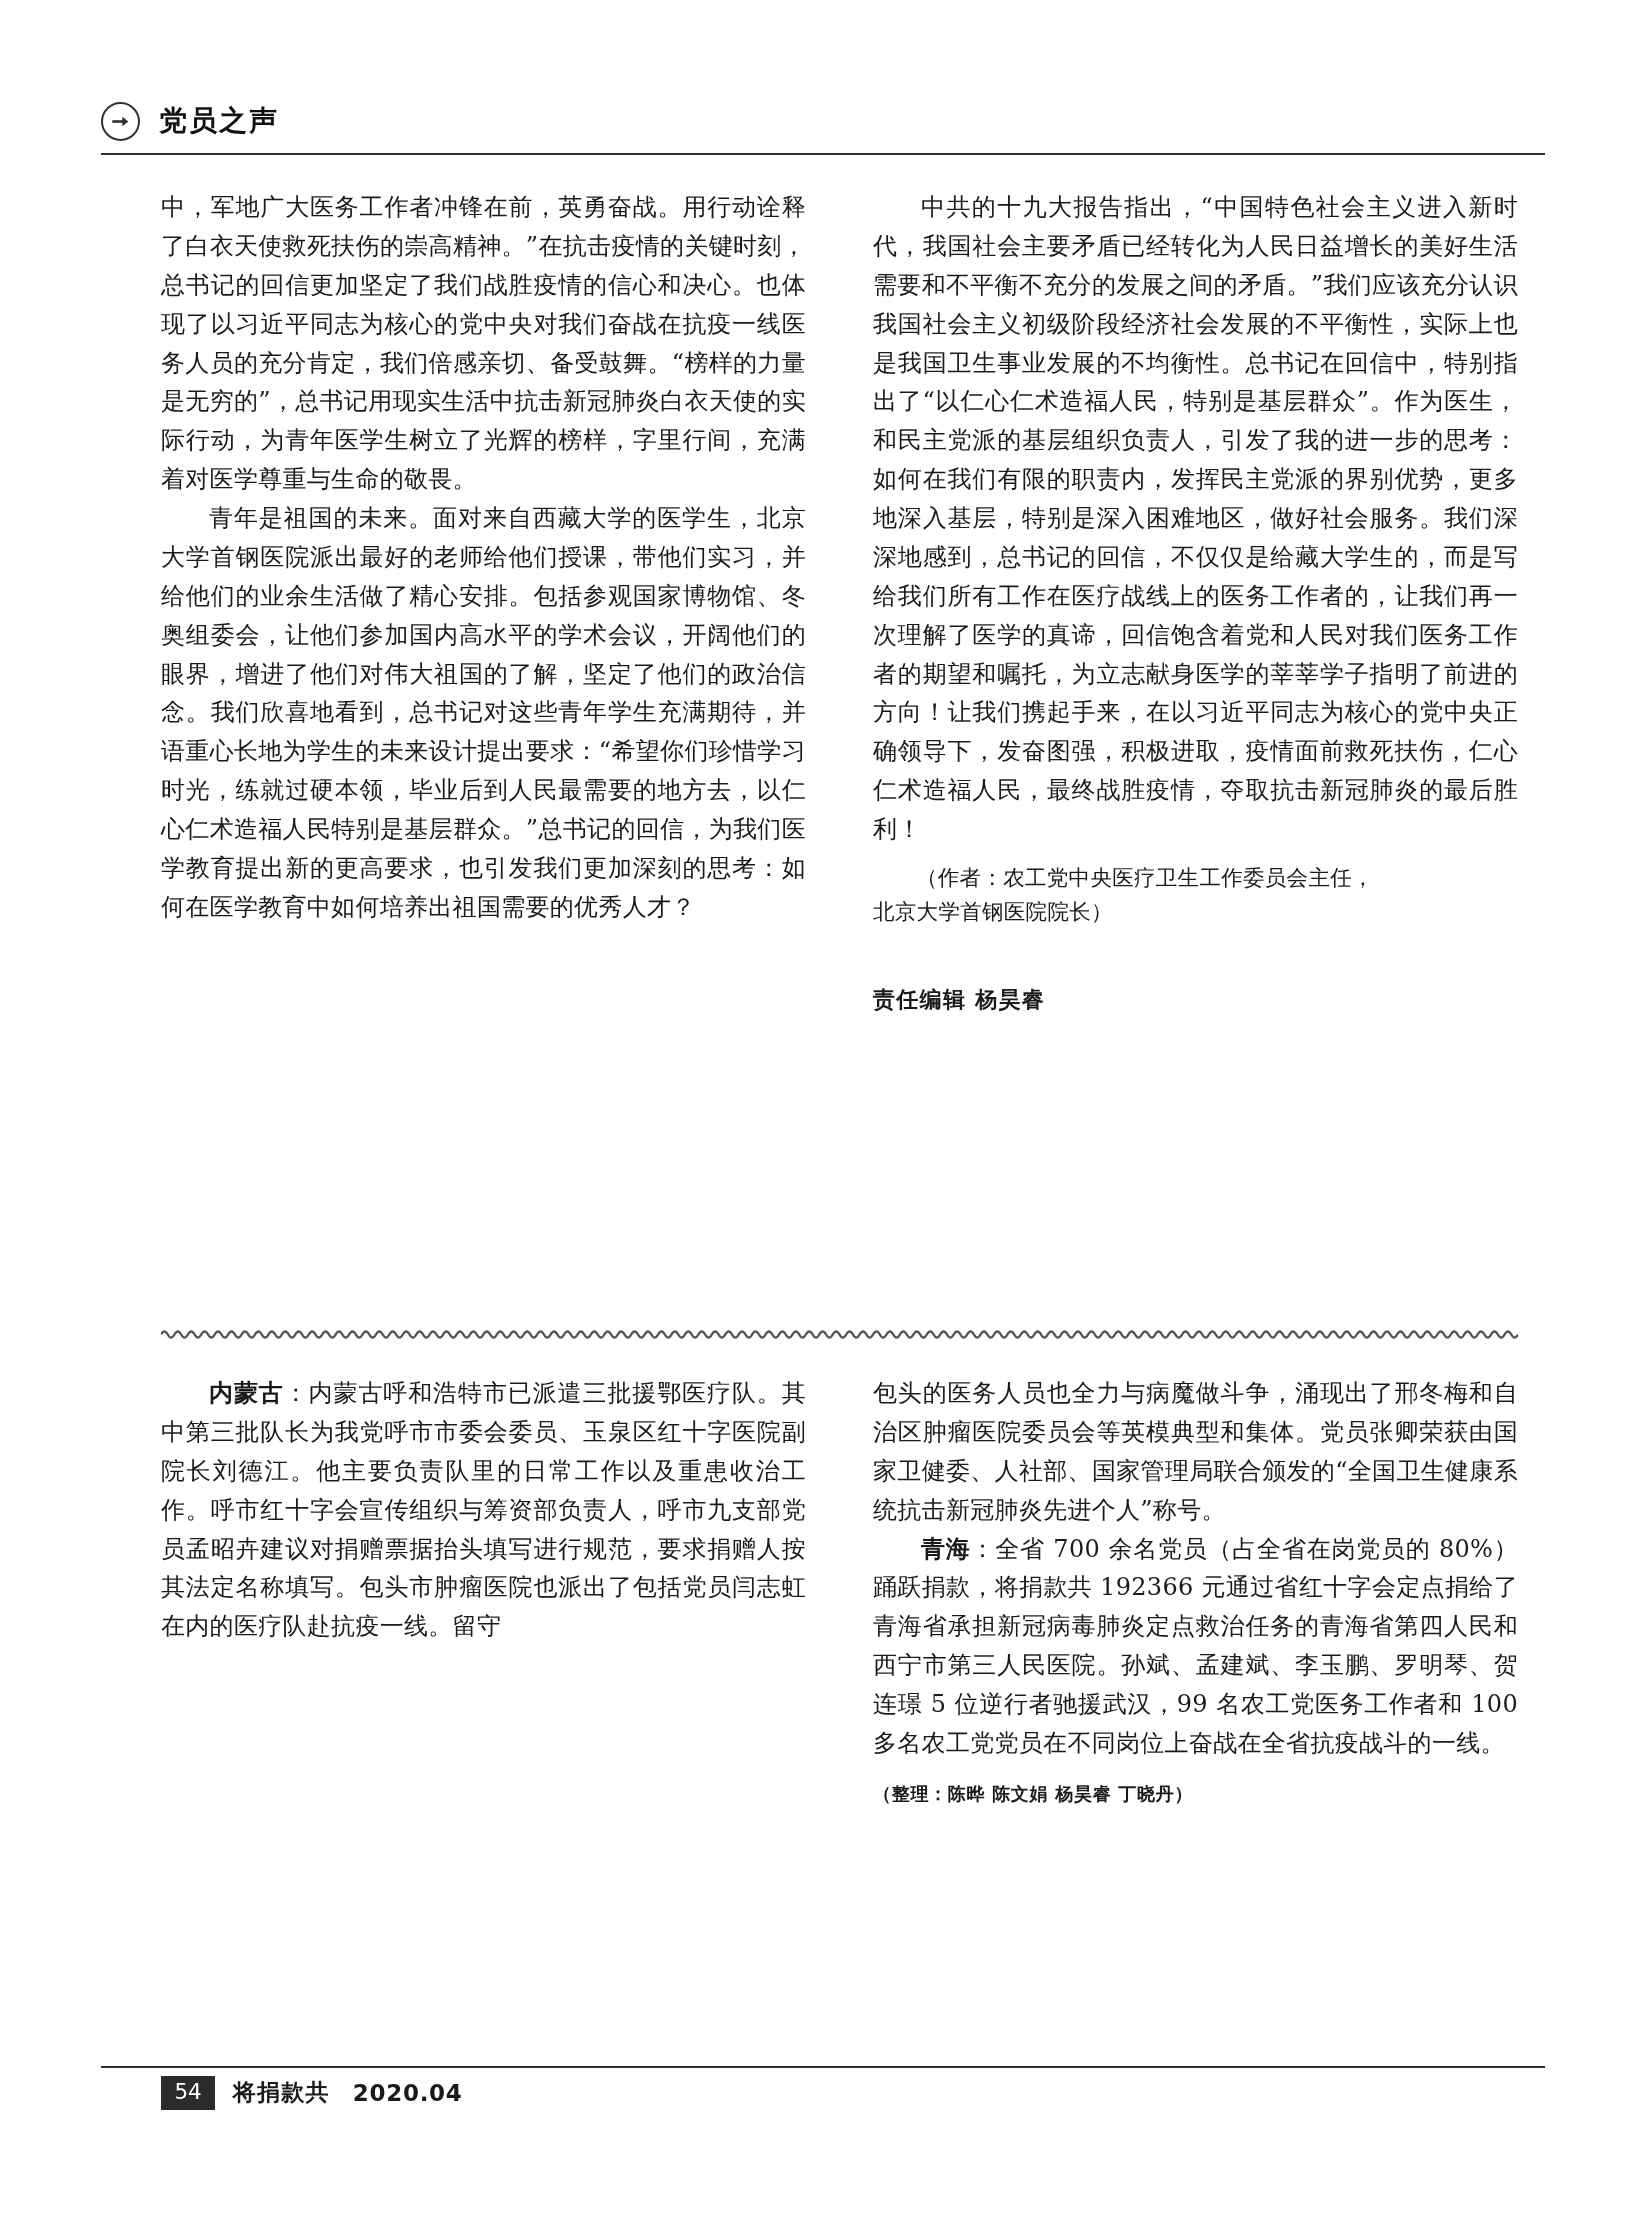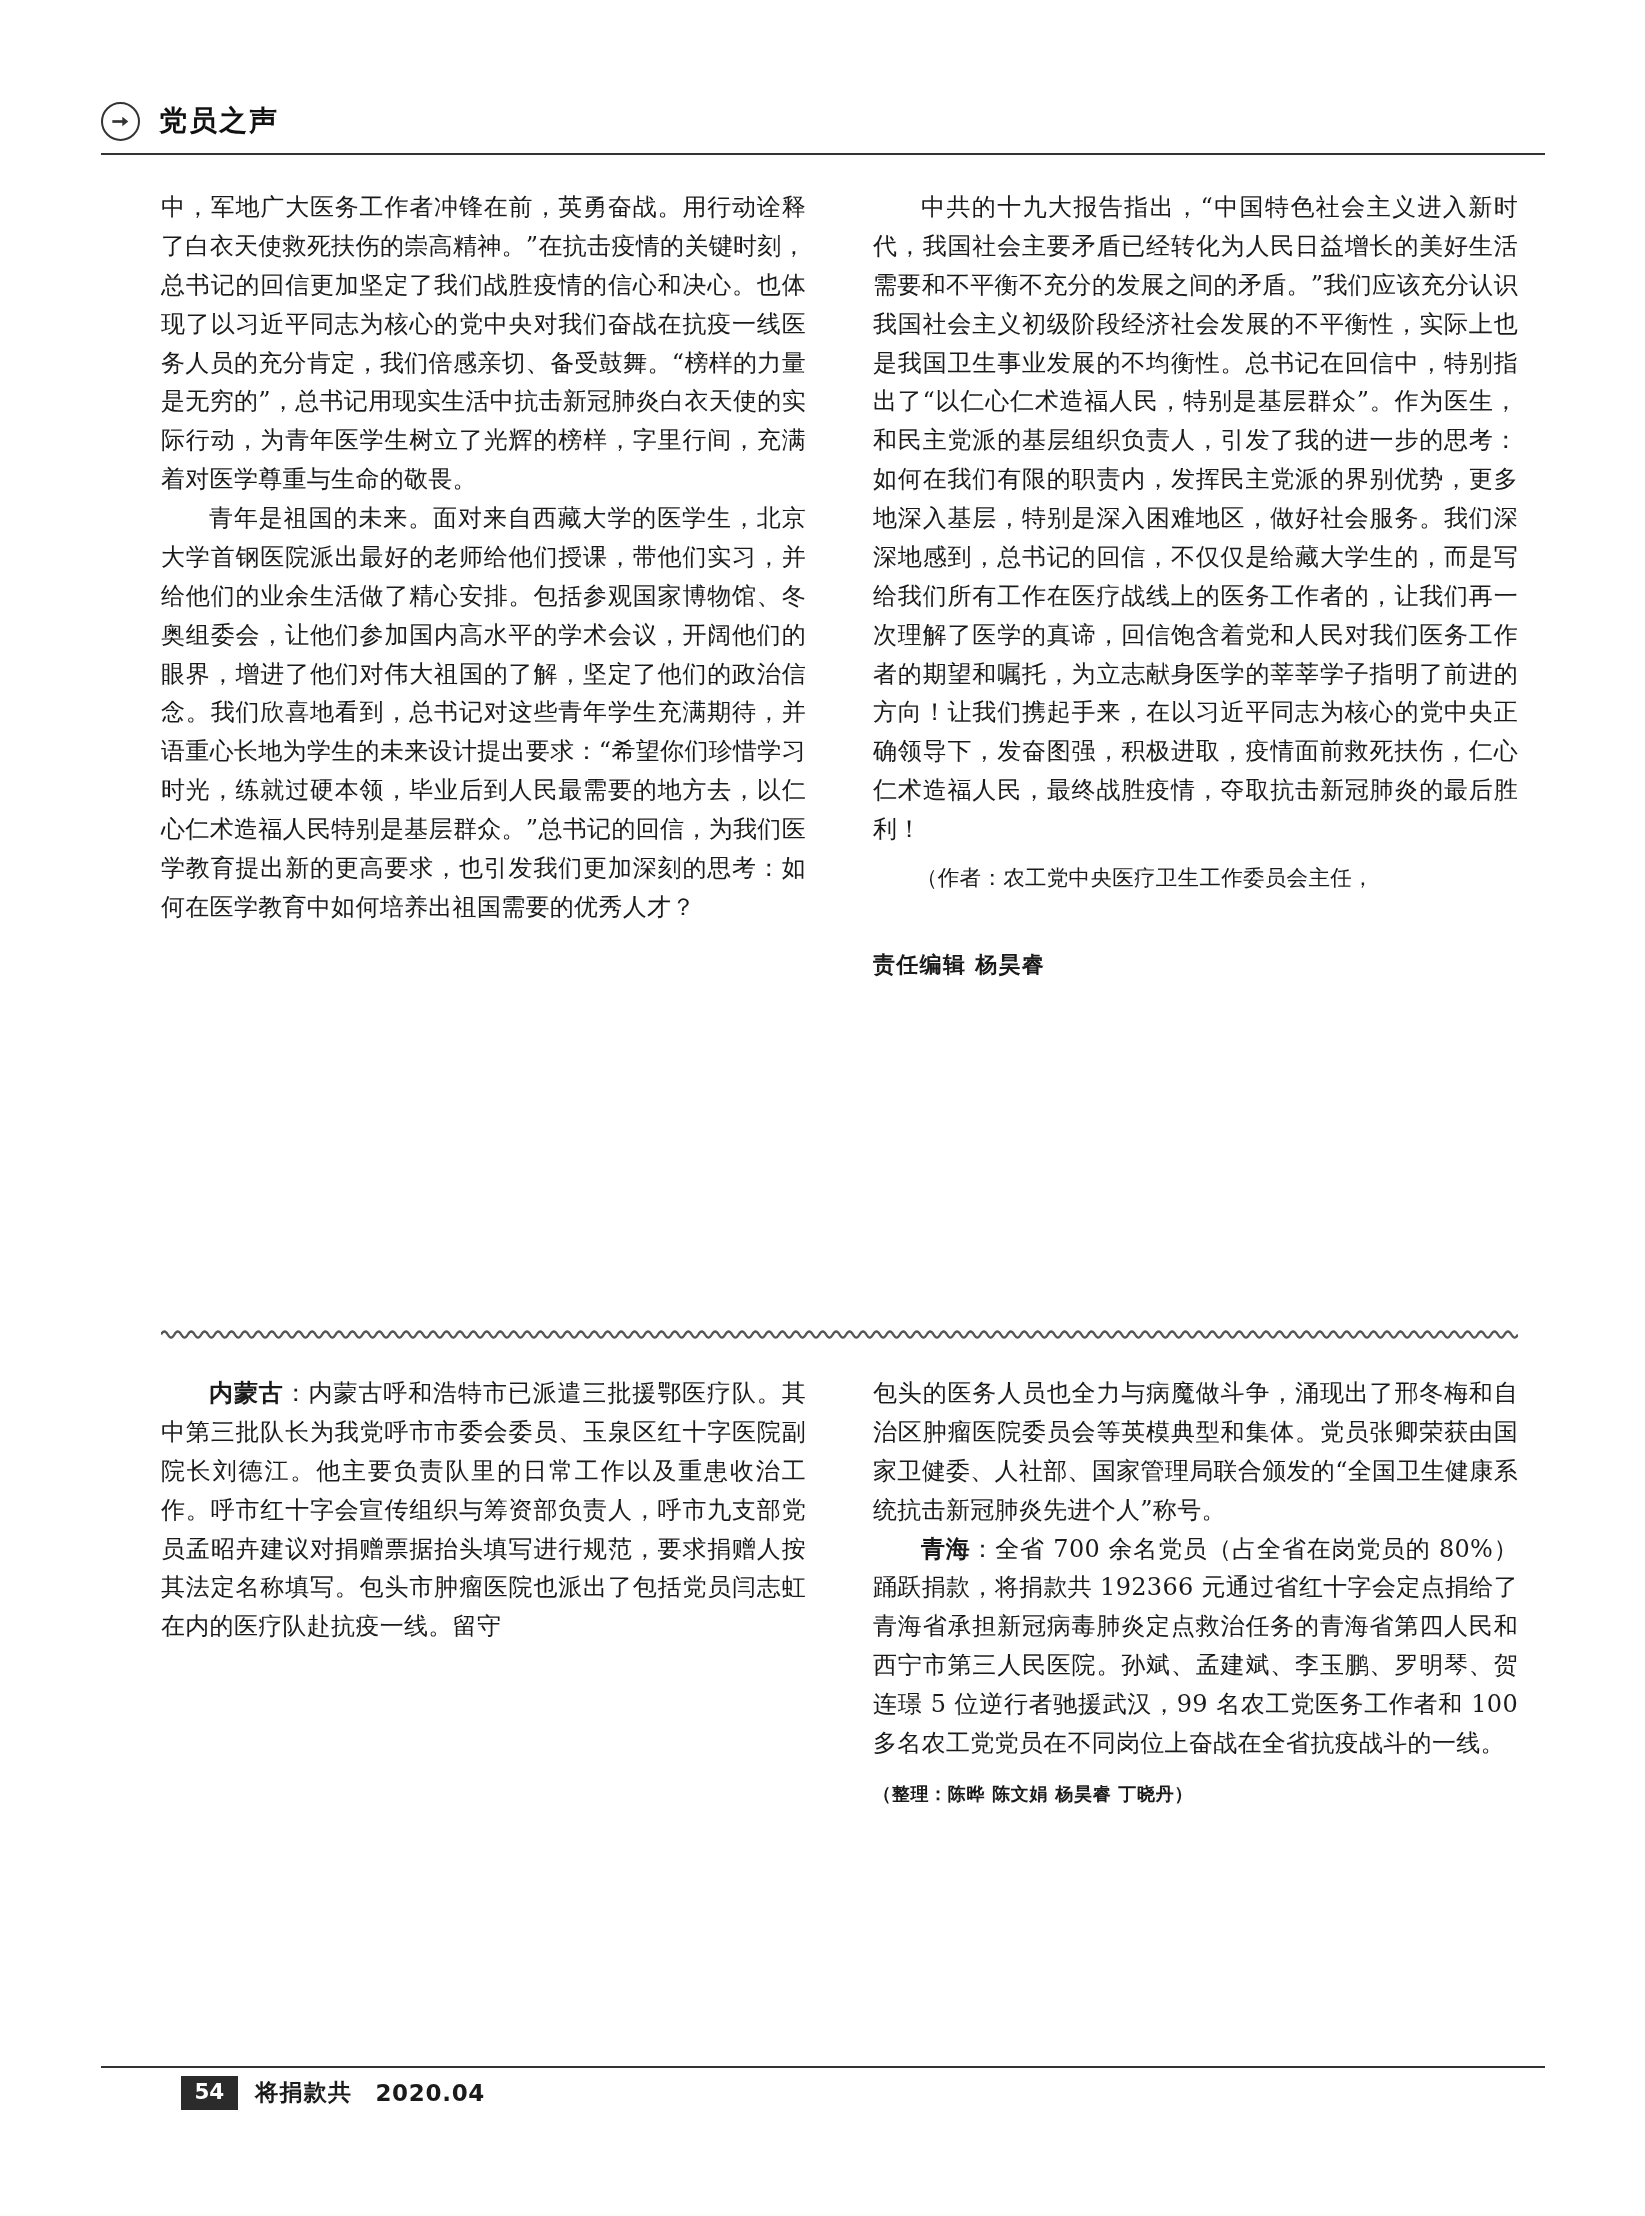--- a/index.html
+++ b/index.html
@@ -140,24 +140,23 @@
     left: 161px;
     top: 2076px;
     display: flex;
     align-items: center;
     font-family: "DejaVu Sans", "Liberation Sans", sans-serif;
   }
   .page-num-box {
     background: #2b2b2b;
     color: #fff;
     font-size: 21.5px;
-    font-weight: bold;
+    font-weight: normal;
     padding: 5.4px 13.4px 6.7px 13.4px;
     line-height: 1;
-    margin-left: 20px;
   }
   .footer-mag {
     margin-left: 17.5px;
     font-size: 23px;
     font-weight: bold;
     letter-spacing: 1.3px;
   }
   .footer-date {
     margin-left: 23px;
     font-size: 23px;
@@ -183,20 +182,21 @@
 
   <div class="col" id="top-left">
     <p>中，军地广大医务工作者冲锋在前，英勇奋战。用行动诠释了白衣天使救死扶伤的崇高精神。”在抗击疫情的关键时刻，总书记的回信更加坚定了我们战胜疫情的信心和决心。也体现了以习近平同志为核心的党中央对我们奋战在抗疫一线医务人员的充分肯定，我们倍感亲切、备受鼓舞。“榜样的力量是无穷的”，总书记用现实生活中抗击新冠肺炎白衣天使的实际行动，为青年医学生树立了光辉的榜样，字里行间，充满着对医学尊重与生命的敬畏。</p>
     <p class="indent">青年是祖国的未来。面对来自西藏大学的医学生，北京大学首钢医院派出最好的老师给他们授课，带他们实习，并给他们的业余生活做了精心安排。包括参观国家博物馆、冬奥组委会，让他们参加国内高水平的学术会议，开阔他们的眼界，增进了他们对伟大祖国的了解，坚定了他们的政治信念。我们欣喜地看到，总书记对这些青年学生充满期待，并语重心长地为学生的未来设计提出要求：“希望你们珍惜学习时光，练就过硬本领，毕业后到人民最需要的地方去，以仁心仁术造福人民特别是基层群众。”总书记的回信，为我们医学教育提出新的更高要求，也引发我们更加深刻的思考：如何在医学教育中如何培养出祖国需要的优秀人才？</p>
   </div>
 
   <div class="col" id="top-right">
     <p class="indent">中共的十九大报告指出，“中国特色社会主义进入新时代，我国社会主要矛盾已经转化为人民日益增长的美好生活需要和不平衡不充分的发展之间的矛盾。”我们应该充分认识我国社会主义初级阶段经济社会发展的不平衡性，实际上也是我国卫生事业发展的不均衡性。总书记在回信中，特别指出了“以仁心仁术造福人民，特别是基层群众”。作为医生，和民主党派的基层组织负责人，引发了我的进一步的思考：如何在我们有限的职责内，发挥民主党派的界别优势，更多地深入基层，特别是深入困难地区，做好社会服务。我们深深地感到，总书记的回信，不仅仅是给藏大学生的，而是写给我们所有工作在医疗战线上的医务工作者的，让我们再一次理解了医学的真谛，回信饱含着党和人民对我们医务工作者的期望和嘱托，为立志献身医学的莘莘学子指明了前进的方向！让我们携起手来，在以习近平同志为核心的党中央正确领导下，发奋图强，积极进取，疫情面前救死扶伤，仁心仁术造福人民，最终战胜疫情，夺取抗击新冠肺炎的最后胜利！</p>
     <div class="author-note">
       <span>（作者：农工党中央医疗卫生工作委员会主任，</span>
+      <span class="cont">北京大学首钢医院院长）</span>
     </div>
     <div class="editor-line">责任编辑  杨昊睿</div>
   </div>
 
   <div class="divider">
     <svg width="1357" height="15" viewBox="0 0 2020 22" preserveAspectRatio="none" aria-hidden="true">
       <path d="M0 11 Q 5 2 10 11 T 20 11 T 30 11 T 40 11 T 50 11 T 60 11 T 70 11 T 80 11 T 90 11 T 100 11 T 110 11 T 120 11 T 130 11 T 140 11 T 150 11 T 160 11 T 170 11 T 180 11 T 190 11 T 200 11 T 210 11 T 220 11 T 230 11 T 240 11 T 250 11 T 260 11 T 270 11 T 280 11 T 290 11 T 300 11 T 310 11 T 320 11 T 330 11 T 340 11 T 350 11 T 360 11 T 370 11 T 380 11 T 390 11 T 400 11 T 410 11 T 420 11 T 430 11 T 440 11 T 450 11 T 460 11 T 470 11 T 480 11 T 490 11 T 500 11 T 510 11 T 520 11 T 530 11 T 540 11 T 550 11 T 560 11 T 570 11 T 580 11 T 590 11 T 600 11 T 610 11 T 620 11 T 630 11 T 640 11 T 650 11 T 660 11 T 670 11 T 680 11 T 690 11 T 700 11 T 710 11 T 720 11 T 730 11 T 740 11 T 750 11 T 760 11 T 770 11 T 780 11 T 790 11 T 800 11 T 810 11 T 820 11 T 830 11 T 840 11 T 850 11 T 860 11 T 870 11 T 880 11 T 890 11 T 900 11 T 910 11 T 920 11 T 930 11 T 940 11 T 950 11 T 960 11 T 970 11 T 980 11 T 990 11 T 1000 11 T 1010 11 T 1020 11 T 1030 11 T 1040 11 T 1050 11 T 1060 11 T 1070 11 T 1080 11 T 1090 11 T 1100 11 T 1110 11 T 1120 11 T 1130 11 T 1140 11 T 1150 11 T 1160 11 T 1170 11 T 1180 11 T 1190 11 T 1200 11 T 1210 11 T 1220 11 T 1230 11 T 1240 11 T 1250 11 T 1260 11 T 1270 11 T 1280 11 T 1290 11 T 1300 11 T 1310 11 T 1320 11 T 1330 11 T 1340 11 T 1350 11 T 1360 11 T 1370 11 T 1380 11 T 1390 11 T 1400 11 T 1410 11 T 1420 11 T 1430 11 T 1440 11 T 1450 11 T 1460 11 T 1470 11 T 1480 11 T 1490 11 T 1500 11 T 1510 11 T 1520 11 T 1530 11 T 1540 11 T 1550 11 T 1560 11 T 1570 11 T 1580 11 T 1590 11 T 1600 11 T 1610 11 T 1620 11 T 1630 11 T 1640 11 T 1650 11 T 1660 11 T 1670 11 T 1680 11 T 1690 11 T 1700 11 T 1710 11 T 1720 11 T 1730 11 T 1740 11 T 1750 11 T 1760 11 T 1770 11 T 1780 11 T 1790 11 T 1800 11 T 1810 11 T 1820 11 T 1830 11 T 1840 11 T 1850 11 T 1860 11 T 1870 11 T 1880 11 T 1890 11 T 1900 11 T 1910 11 T 1920 11 T 1930 11 T 1940 11 T 1950 11 T 1960 11 T 1970 11 T 1980 11 T 1990 11 T 2000 11 T 2010 11 T 2020 11" stroke="#555" stroke-width="3.5" fill="none"></path>
     </svg>
   </div>
 

